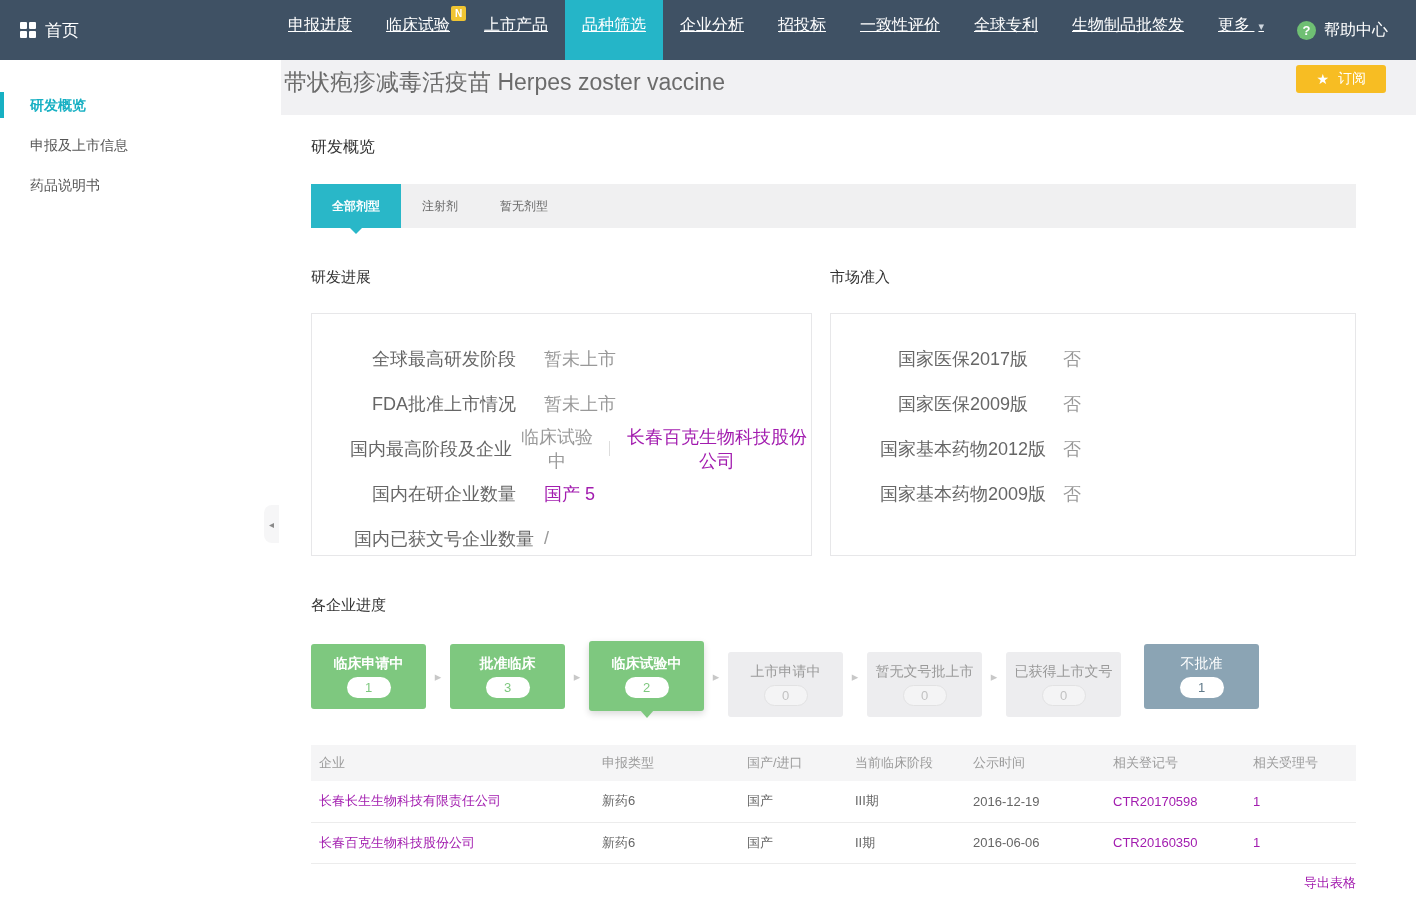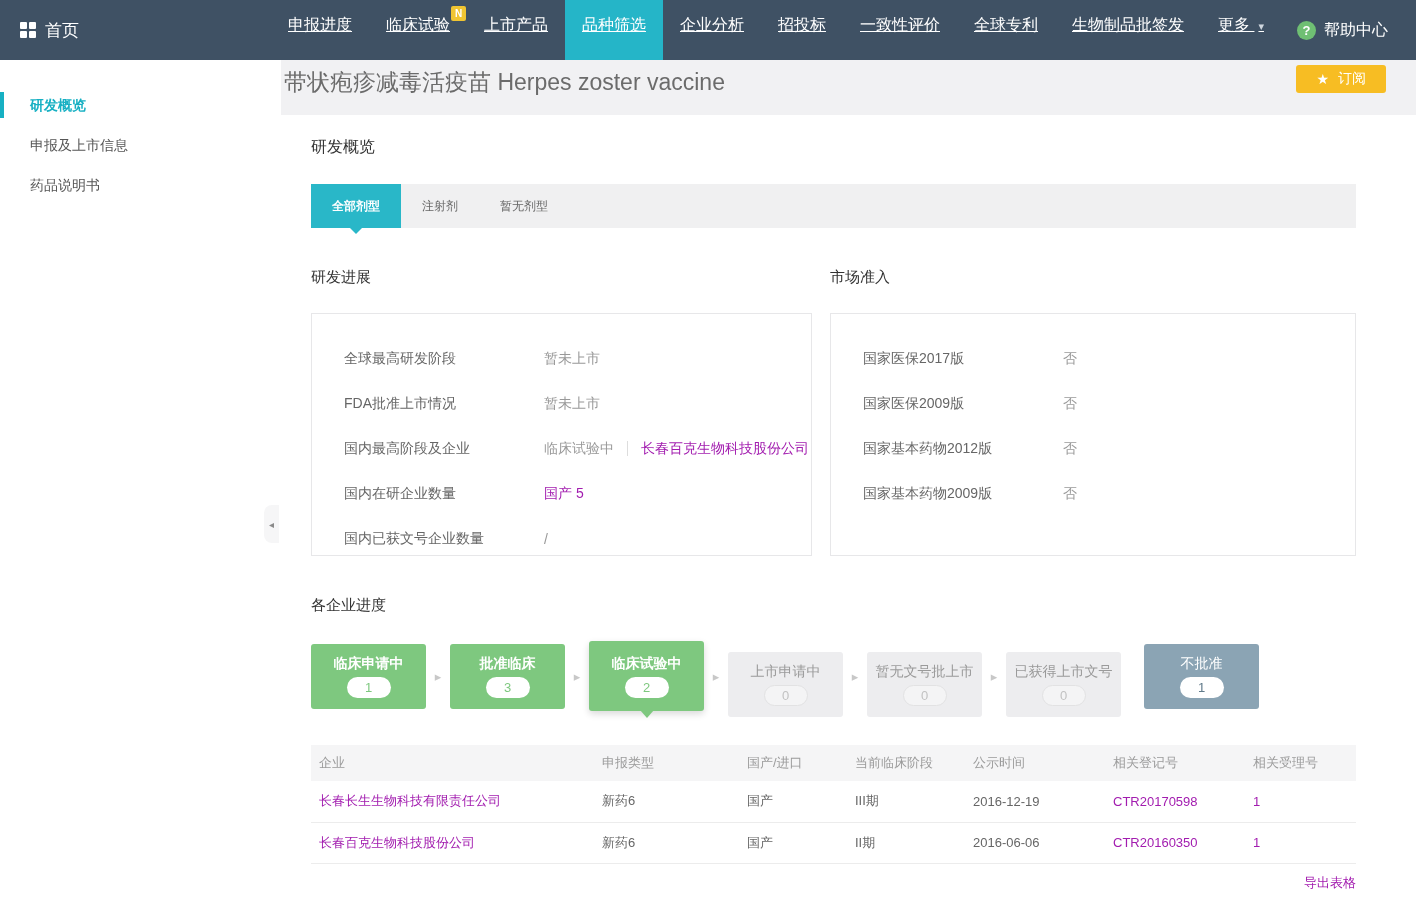--- a/index.html
+++ b/index.html
@@ -53,21 +53,21 @@
   .tab { position:relative; line-height:44px; padding:0 21px; font-size:12px; color:#666; cursor:pointer;text-align:center; }
   .tab.active { background:#29b7c8; color:#fff; font-weight:bold; }
   .tab.active::after { content:''; position:absolute; left:50%; margin-left:-6px; bottom:-6px;
     border-left:6px solid transparent; border-right:6px solid transparent; border-top:6px solid #29b7c8; }
 
   .two-col { display:flex; gap:18px; margin-top:40px; }
   .col-left { width:501px; }
   .col-right { flex:1; }
   .panel-title { font-size:15px; color:#333; margin-bottom:26px; }
   .info-panel { border:1px solid #e7e7e9; background:#fff; height:243px; padding:22px 0 0 32px; }
-  .info-row { display:flex; align-items:center; height:45px; font-size:14px; }
+  .info-row { display:flex; align-items:center; height:45px; font-size:18px;text-align:center; }
   .info-label { width:200px; color:#666; }
   .info-value { color:#999; }
   .link { color:#a21caf; cursor:pointer; }
   .vdivider { width:1px; height:15px; background:#ddd; margin:0 13px; }
 
   .company-sec { margin-top:40px; }
   .stage-row { display:flex; align-items:center; margin-top:24px; height:74px; }
   .stage-box { width:115px; height:65px; border-radius:3px; display:flex; flex-direction:column;
     align-items:center; justify-content:center; gap:4px; cursor:pointer; }
   .stage-label { font-size:14px; }

